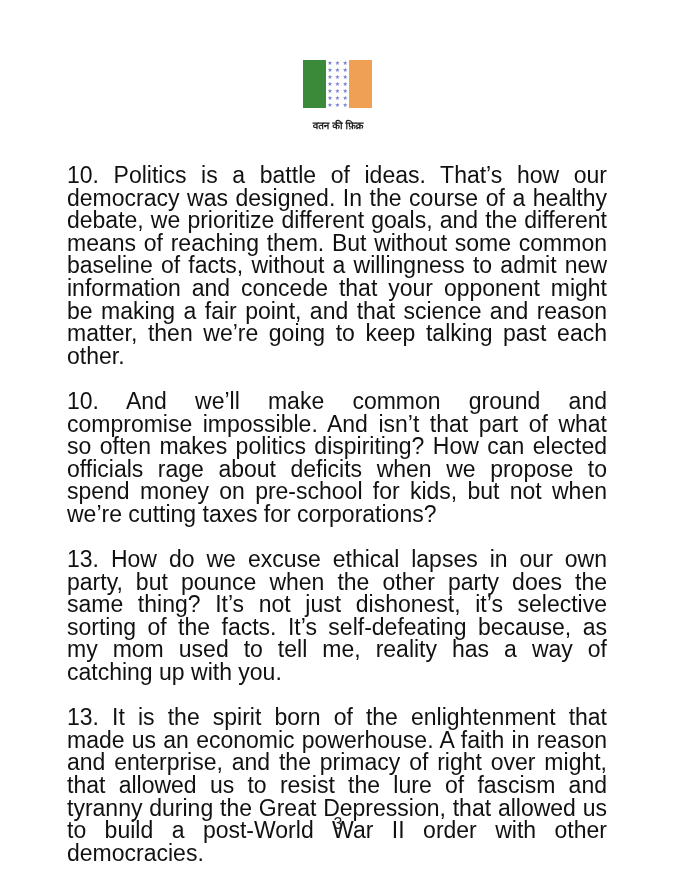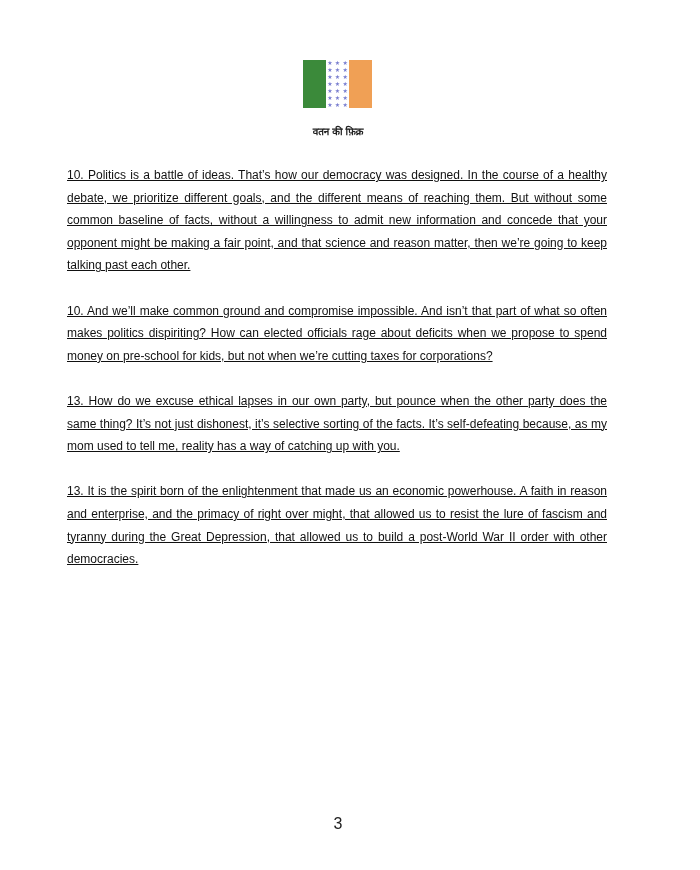--- a/index.html
+++ b/index.html
@@ -41,37 +41,36 @@
       font-size: 6px;
       line-height: 6px;
       color: #7a7fd0;
     }
     .stripe-orange { width: 23px; height: 100%; }
     .logo-text {
       font-family: "DejaVu Sans", sans-serif;
       font-size: 10px;
       font-weight: bold;
       color: #222;
-      margin-top: 16px;
+      margin-top: 10px;
       white-space: nowrap;
       letter-spacing: -0.2px;
     }
     .content {
       position: absolute;
       left: 67px;
       top: 164px;
       width: 540px;
     }
     .para {
-      font-size: 12px;
+      font-size: 23px;
       line-height: 22.6px;
       text-align: justify;
       margin: 0 0 22.6px 0;
       color: #111;
-      text-decoration: underline;
     }
     .page-number {
       position: absolute;
       top: 815px;
       left: 0;
       width: 676px;
       text-align: center;
       font-size: 16px;
       color: #222;
     }

